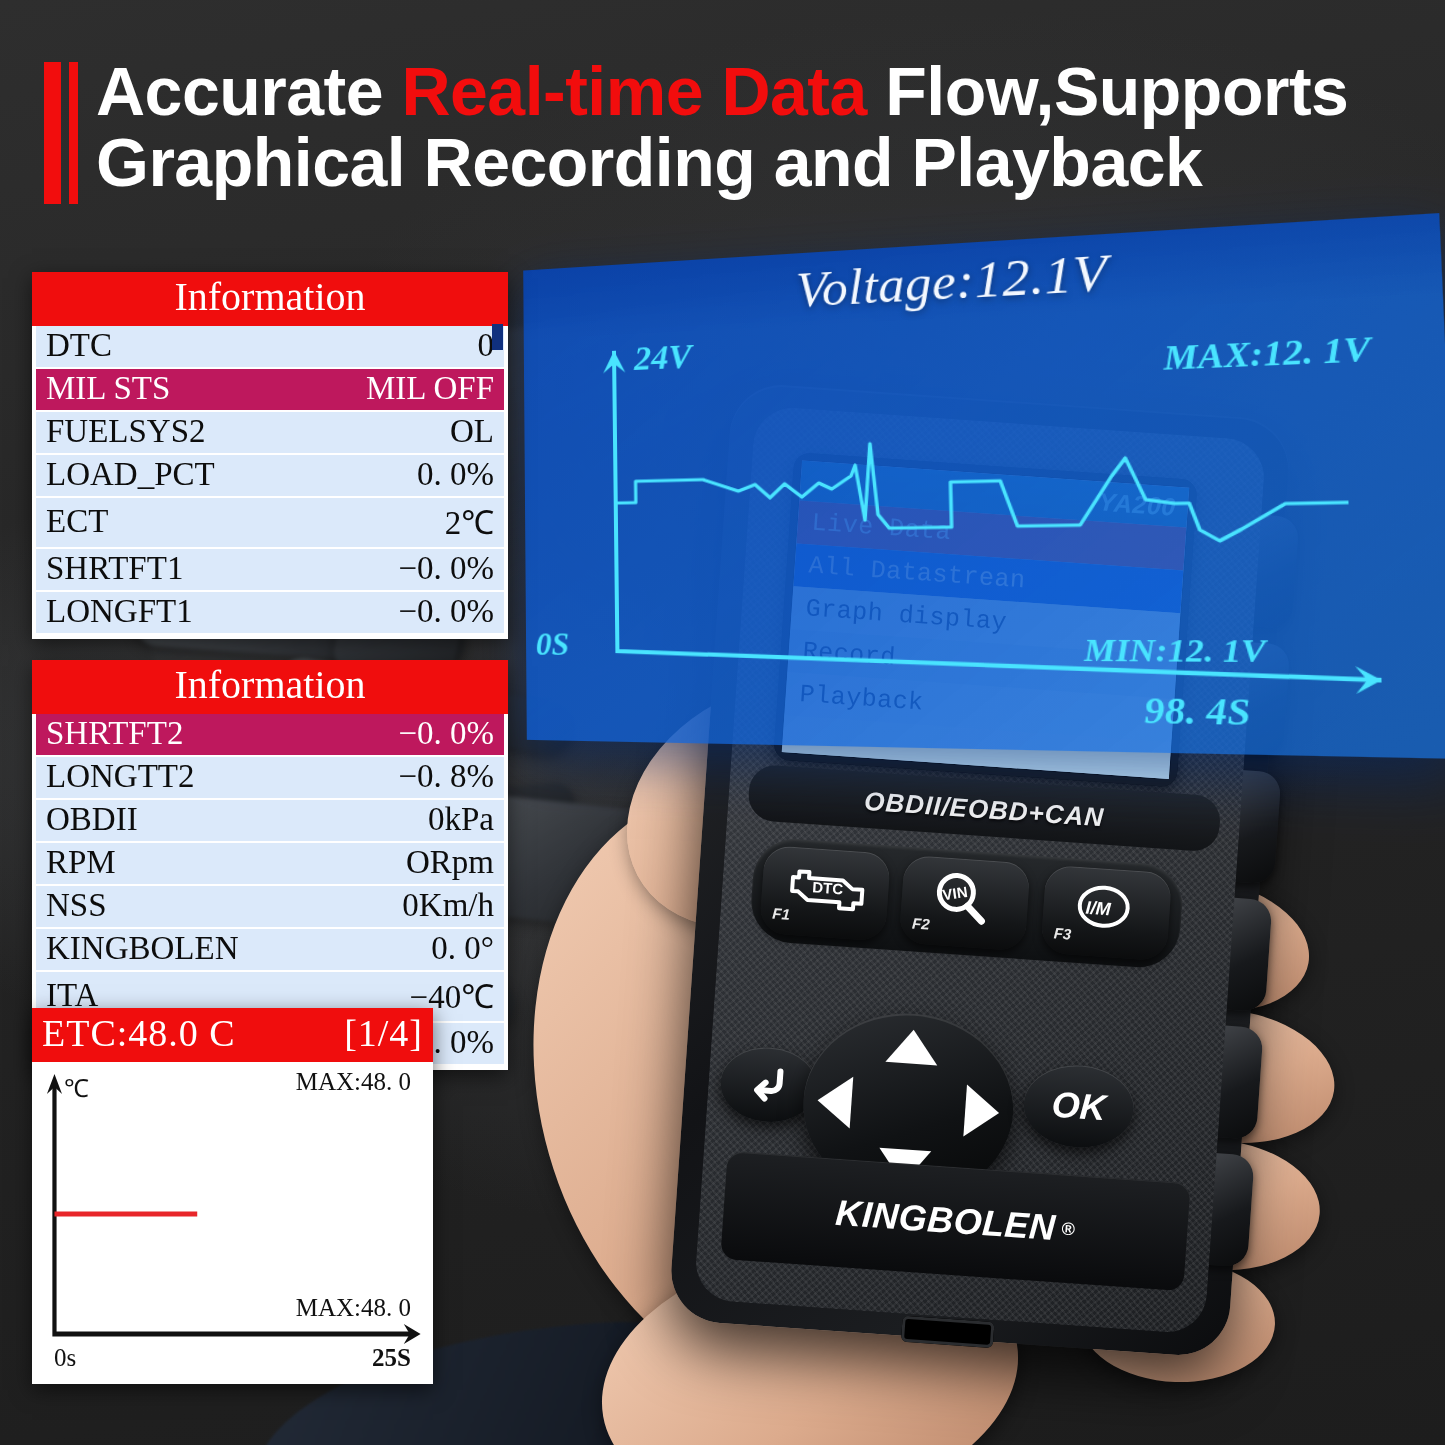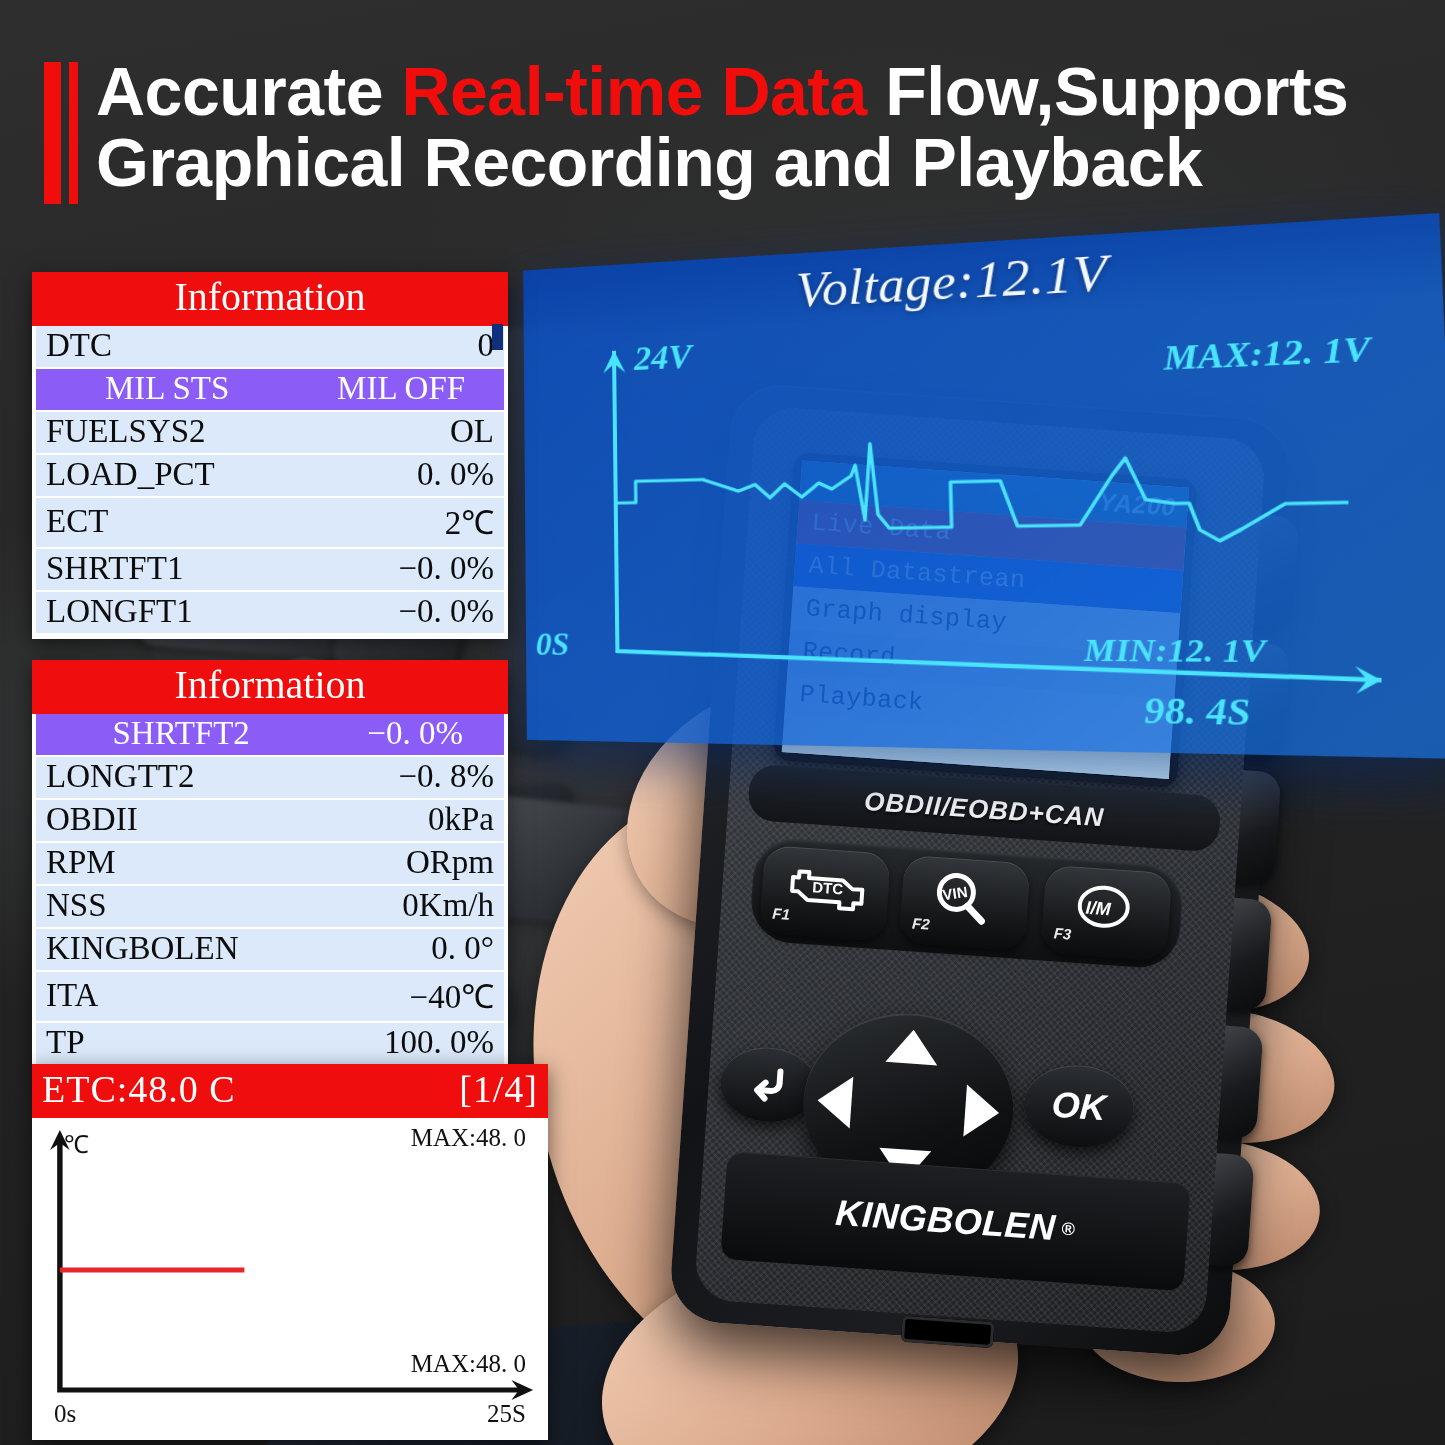--- a/index.html
+++ b/index.html
@@ -142,39 +142,39 @@
   .bars i.b2{left:31px;width:9px;}
   .htext{margin-left:58px;color:#fff;font-weight:bold;font-size:68px;line-height:1.04;letter-spacing:-.5px;font-family:"Liberation Sans",sans-serif;}
   .htext .hl{color:#f20d0d;}
 
   
   .panel{position:absolute;background:#fff;box-shadow:0 6px 20px rgba(0,0,0,.55);margin-top:40px;}
   .panel .phead{background:#f00d0d;color:#fff;text-align:center;font-family:"Liberation Serif",serif;font-size:40px;line-height:1.0;padding:5px 0 9px;}
   .panel table{border-collapse:collapse;width:100%;font-family:"Liberation Serif",serif;}
   .panel td{font-size:33px;padding:1px 10px 3px;background:#dbe9fa;color:#0d0d0d;border-bottom:2px solid #fff;white-space:nowrap;}
   .panel td.k{text-align:left;} .panel td.v{text-align:right;}
-  .panel tr.sel td{background:#8b5cf6;color:#fff;text-align:center;}
+  .panel tr.sel td{background:#be185d;color:#fff;}
   .panel .frame{border:4px solid #fff;border-top:0;}
   .scrollmark{position:absolute;right:5px;top:52px;width:11px;height:26px;background:#10307e;}
 
   
   #panel1{left:32px;top:232px;width:476px;}
   #panel2{left:32px;top:620px;width:476px;}
-  #panel3{left:32px;top:1024px;width:516px;}
+  #panel3{left:32px;top:968px;width:401px;}
 
   
   .ghead{background:#f00d0d;color:#fff;display:flex;justify-content:space-between;align-items:center;padding:3px 10px 7px;font-family:"Liberation Serif",serif;font-size:38px;letter-spacing:1px;}
   .gbody{position:relative;height:318px;background:#fff;border:4px solid #fff;border-top:0;}
   .gbody svg{display:block;width:100%;height:100%;}
   .glabel{position:absolute;font-family:"Liberation Serif",serif;font-size:25px;color:#111;}
   .glabel.unit{left:28px;top:8px;}
   .glabel.maxtop{right:18px;top:6px;}
   .glabel.maxbot{right:18px;bottom:58px;}
   .glabel.t0{left:18px;bottom:8px;}
-  .glabel.t1{right:18px;bottom:8px;}
+  .glabel.t1{right:18px;bottom:8px;font-weight:bold;}
 
   
   .overlay{
     position:absolute;left:525px;top:268px;width:820px;height:470px;
     transform: perspective(1400px) rotateY(-14deg) rotateX(3deg) rotateZ(-1.2deg);
     transform-origin:left center;
   }
   .ov-glass{
     position:absolute;inset:0;
     background:linear-gradient(140deg, rgba(12,78,190,.90), rgba(16,92,205,.86) 45%, rgba(22,108,214,.78));

